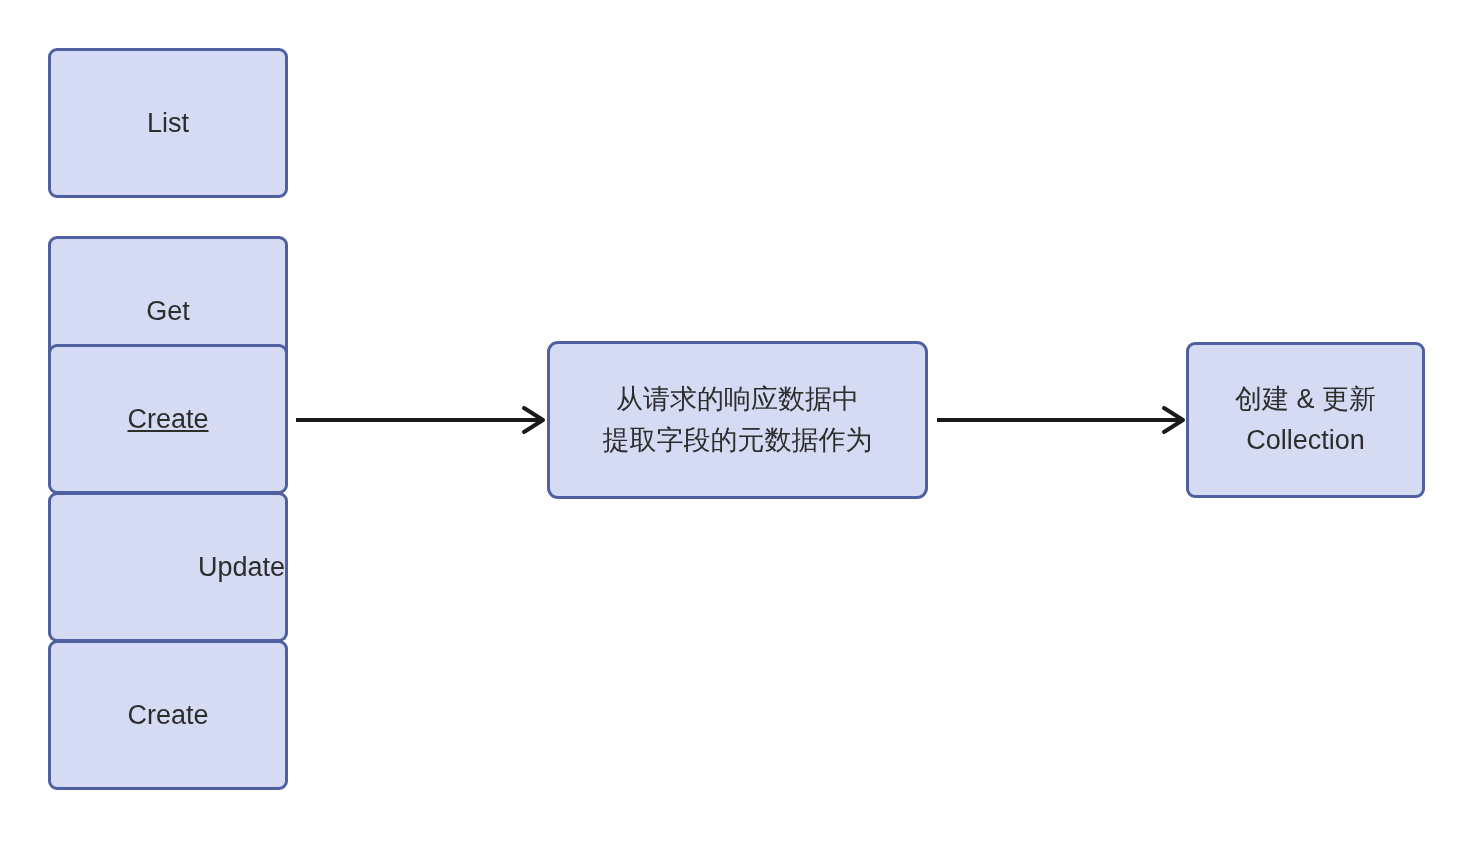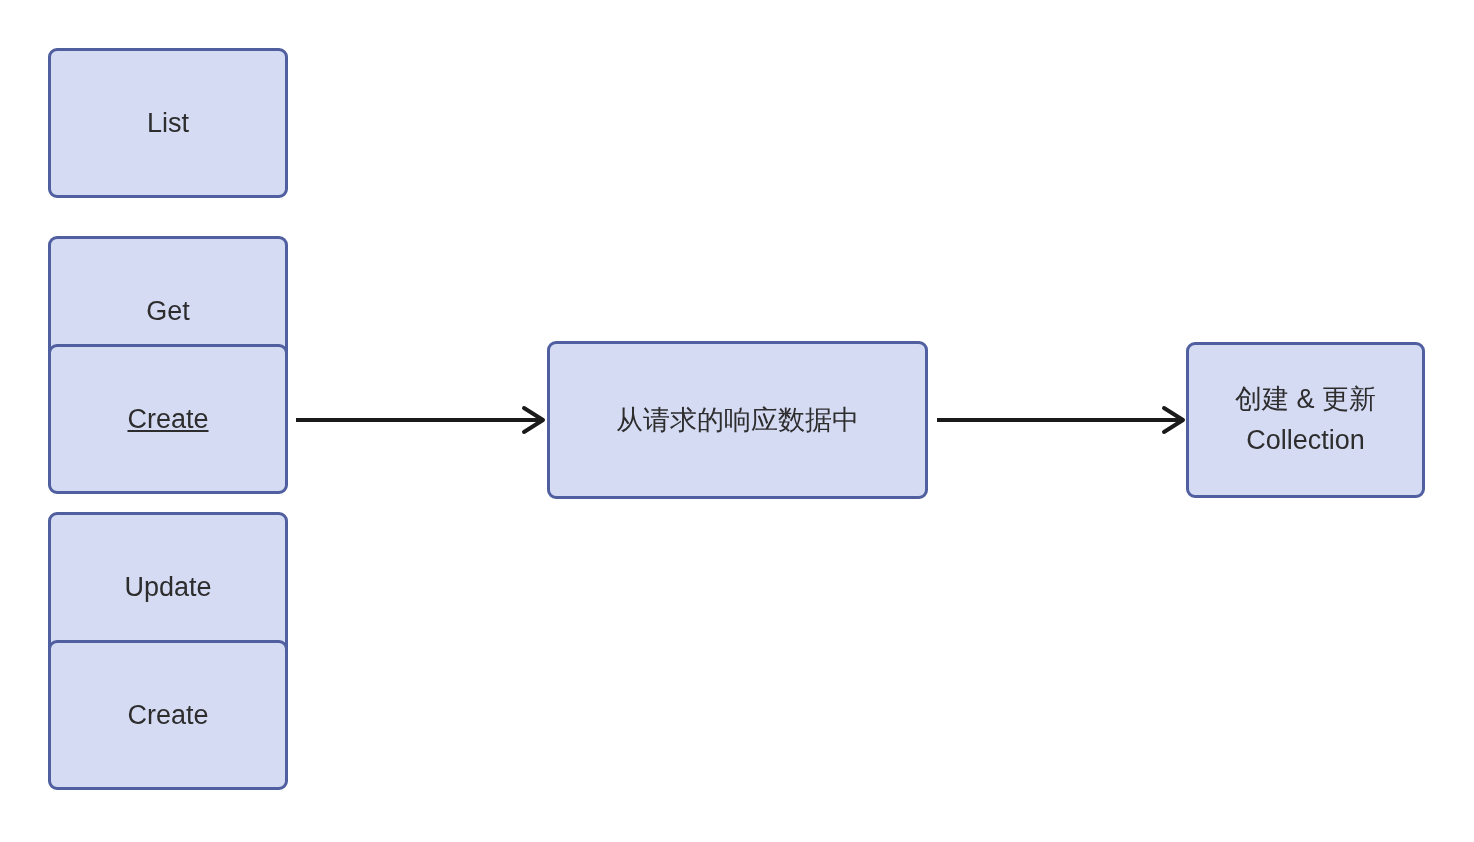--- a/index.html
+++ b/index.html
@@ -33,24 +33,24 @@
     color: var(--text-color);
     font-size: 27px;
     line-height: 41px;
     text-align: center;
   }
   
   .stack-node { left: 48px; width: 240px; height: 150px; }
   .stack-node.n0 { top: 48px; }
   .stack-node.n1 { top: 212px; margin-top: 24px; }
   .stack-node.n2 { top: 344px; text-decoration: underline; }
-  .stack-node.n3 { top: 512px; }
+  .stack-node.n3 { top: 492px; align-items: flex-end; }
   .stack-node.n4 { top: 640px; }
   
-  .middle-node { left: 547px; top: 341px; width: 381px; height: 158px; }
+  .middle-node { left: 547px; top: 341px; width: 381px; height: 158px; border-radius: 11px; }
   
   .right-node { left: 1186px; top: 342px; width: 239px; height: 156px; }
   .arrow-layer {
     position: absolute;
     left: 0; top: 0;
     width: 1474px; height: 842px;
     pointer-events: none;
   }
   .node-line { display: block; }
 </style>
@@ -70,20 +70,21 @@
   </div>
   <div class="node stack-node n3">
     <span class="node-line">Update</span>
   </div>
   <div class="node stack-node n4">
     <span class="node-line">Create</span>
   </div>
 
   <div class="node middle-node">
     <span class="node-line">从请求的响应数据中</span>
+    <span class="node-line">提取字段的元数据作为</span>
   </div>
 
   <div class="node right-node">
     <span class="node-line">创建 &amp; 更新</span>
     <span class="node-line">Collection</span>
   </div>
 
   <svg class="arrow-layer" width="1474" height="842" viewBox="0 0 1474 842">
 
     <g stroke="#1a1a1a" stroke-width="4" fill="none">

